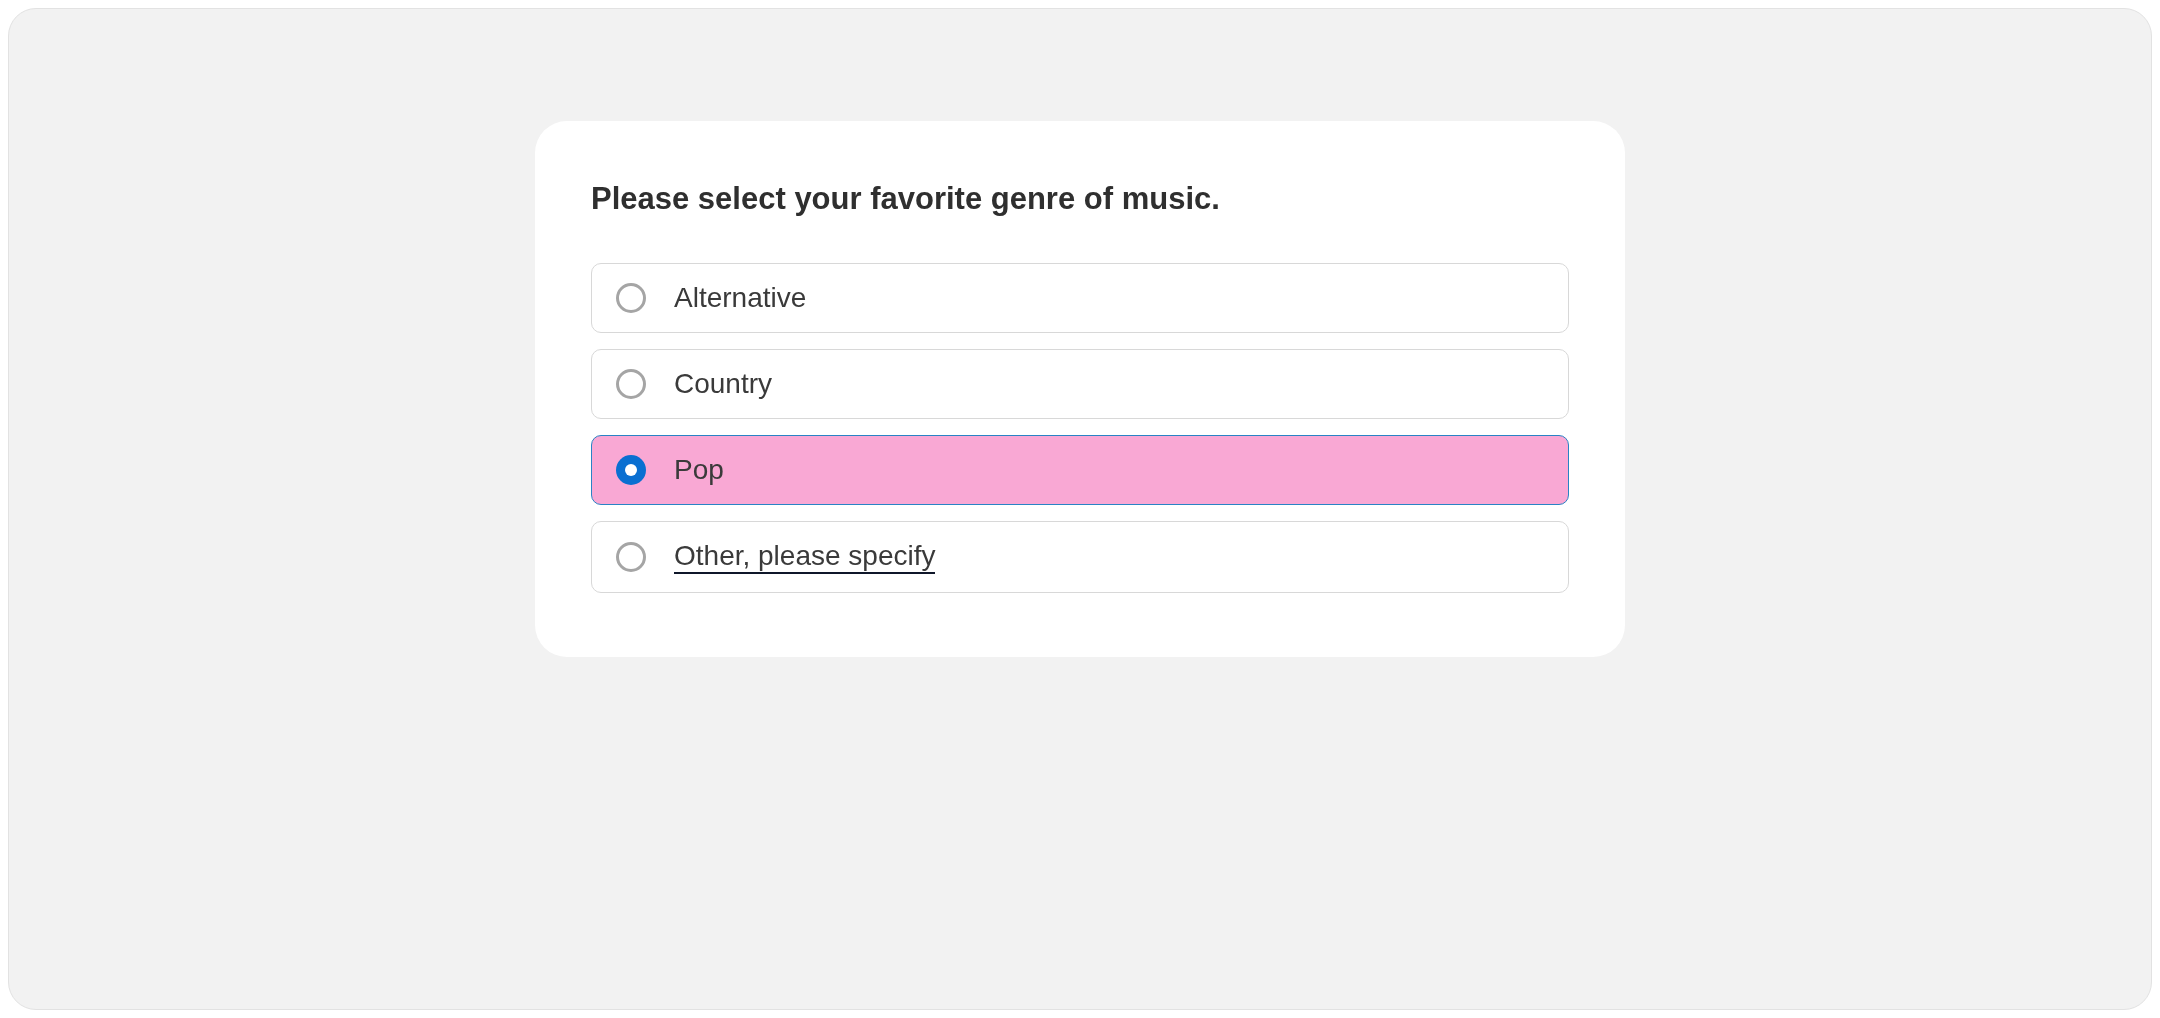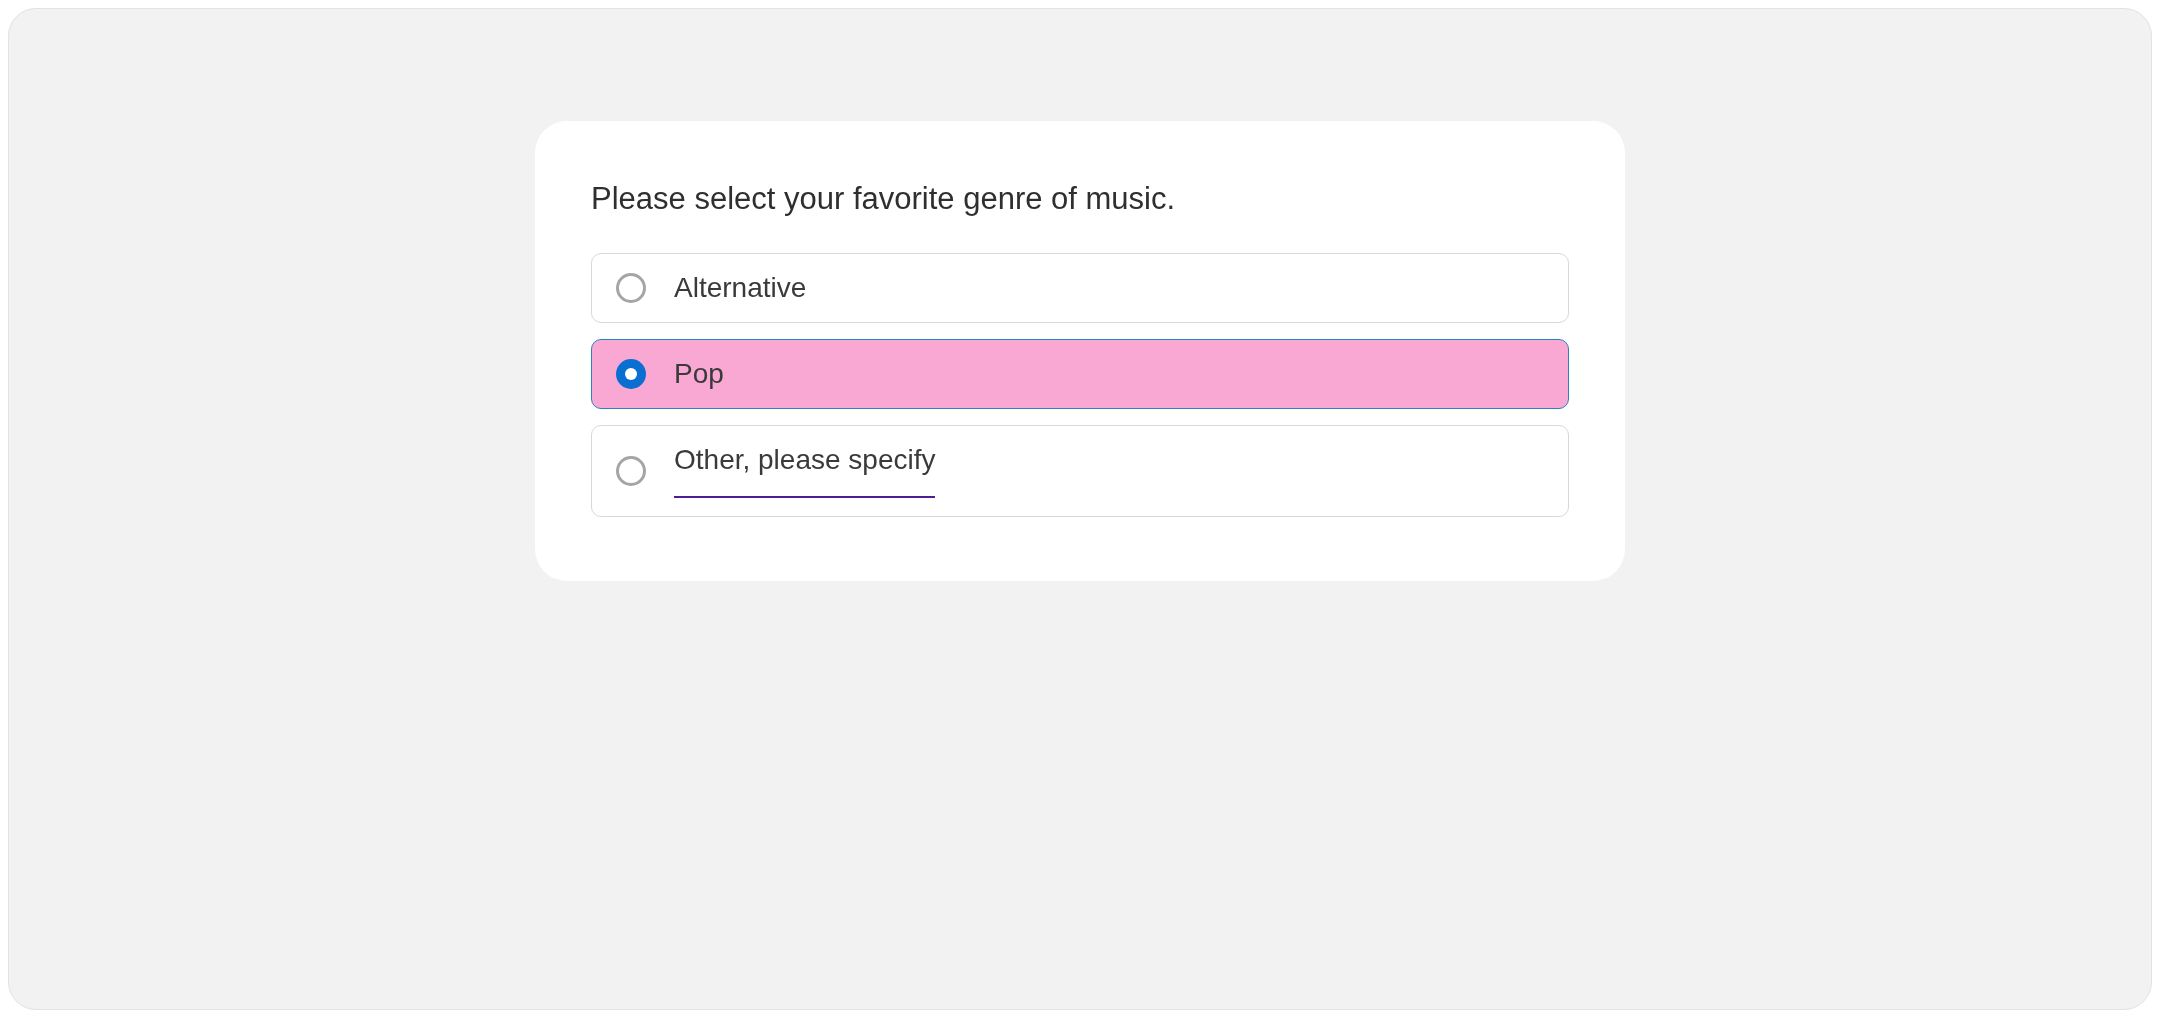--- a/index.html
+++ b/index.html
@@ -22,23 +22,23 @@
       padding-top: 112px;
     }
     .card {
       width: 1090px;
       background: #ffffff;
       border-radius: 32px;
       padding: 60px 56px 64px 56px;
     }
     .question-title {
       font-size: 31px;
-      font-weight: 400;
+      font-weight: 700;
       color: #2f2f2f;
-      margin-bottom: 36px;
+      margin-bottom: 46px;
     }
     .options { display: flex; flex-direction: column; gap: 16px; }
     .option {
       display: flex;
       align-items: center;
       gap: 28px;
       border: 1px solid #d8d8d8;
       border-radius: 10px;
       background: #ffffff;
       padding: 18px 24px;
@@ -68,38 +68,42 @@
       width: 12px;
       height: 12px;
       border-radius: 50%;
       background: #ffffff;
     }
     .option-label {
       font-size: 28px;
       color: #3a3a3a;
     }
     .option-label.underlined {
-      border-bottom: 2px solid #4c1d95;
-      padding-bottom: 20px;
+      border-bottom: 2px solid #0f172a;
+      padding-bottom: 0;
     }
   </style>
 </head>
 <body>
 
 <div class="page-frame">
   <div class="card">
     <h1 class="question-title">Please select your favorite genre of music.</h1>
     <div class="options">
 
       <div class="option">
         <span class="radio"></span>
         <span class="option-label">Alternative</span>
       </div>
 
 
+      <div class="option">
+        <span class="radio"></span>
+        <span class="option-label">Country</span>
+      </div>
 
       <div class="option selected">
         <span class="radio"></span>
         <span class="option-label">Pop</span>
       </div>
 
 
       <div class="option">
         <span class="radio"></span>
         <span class="option-label underlined">Other, please specify</span>

